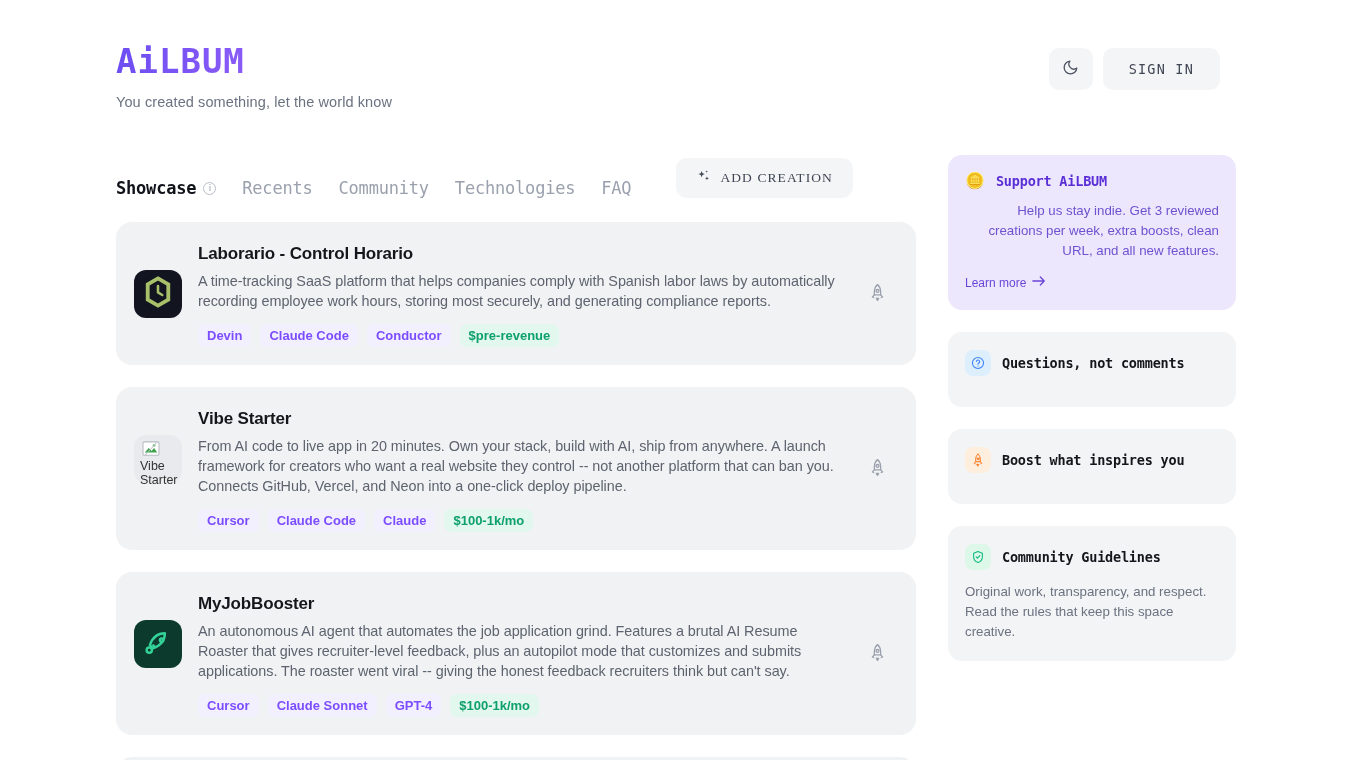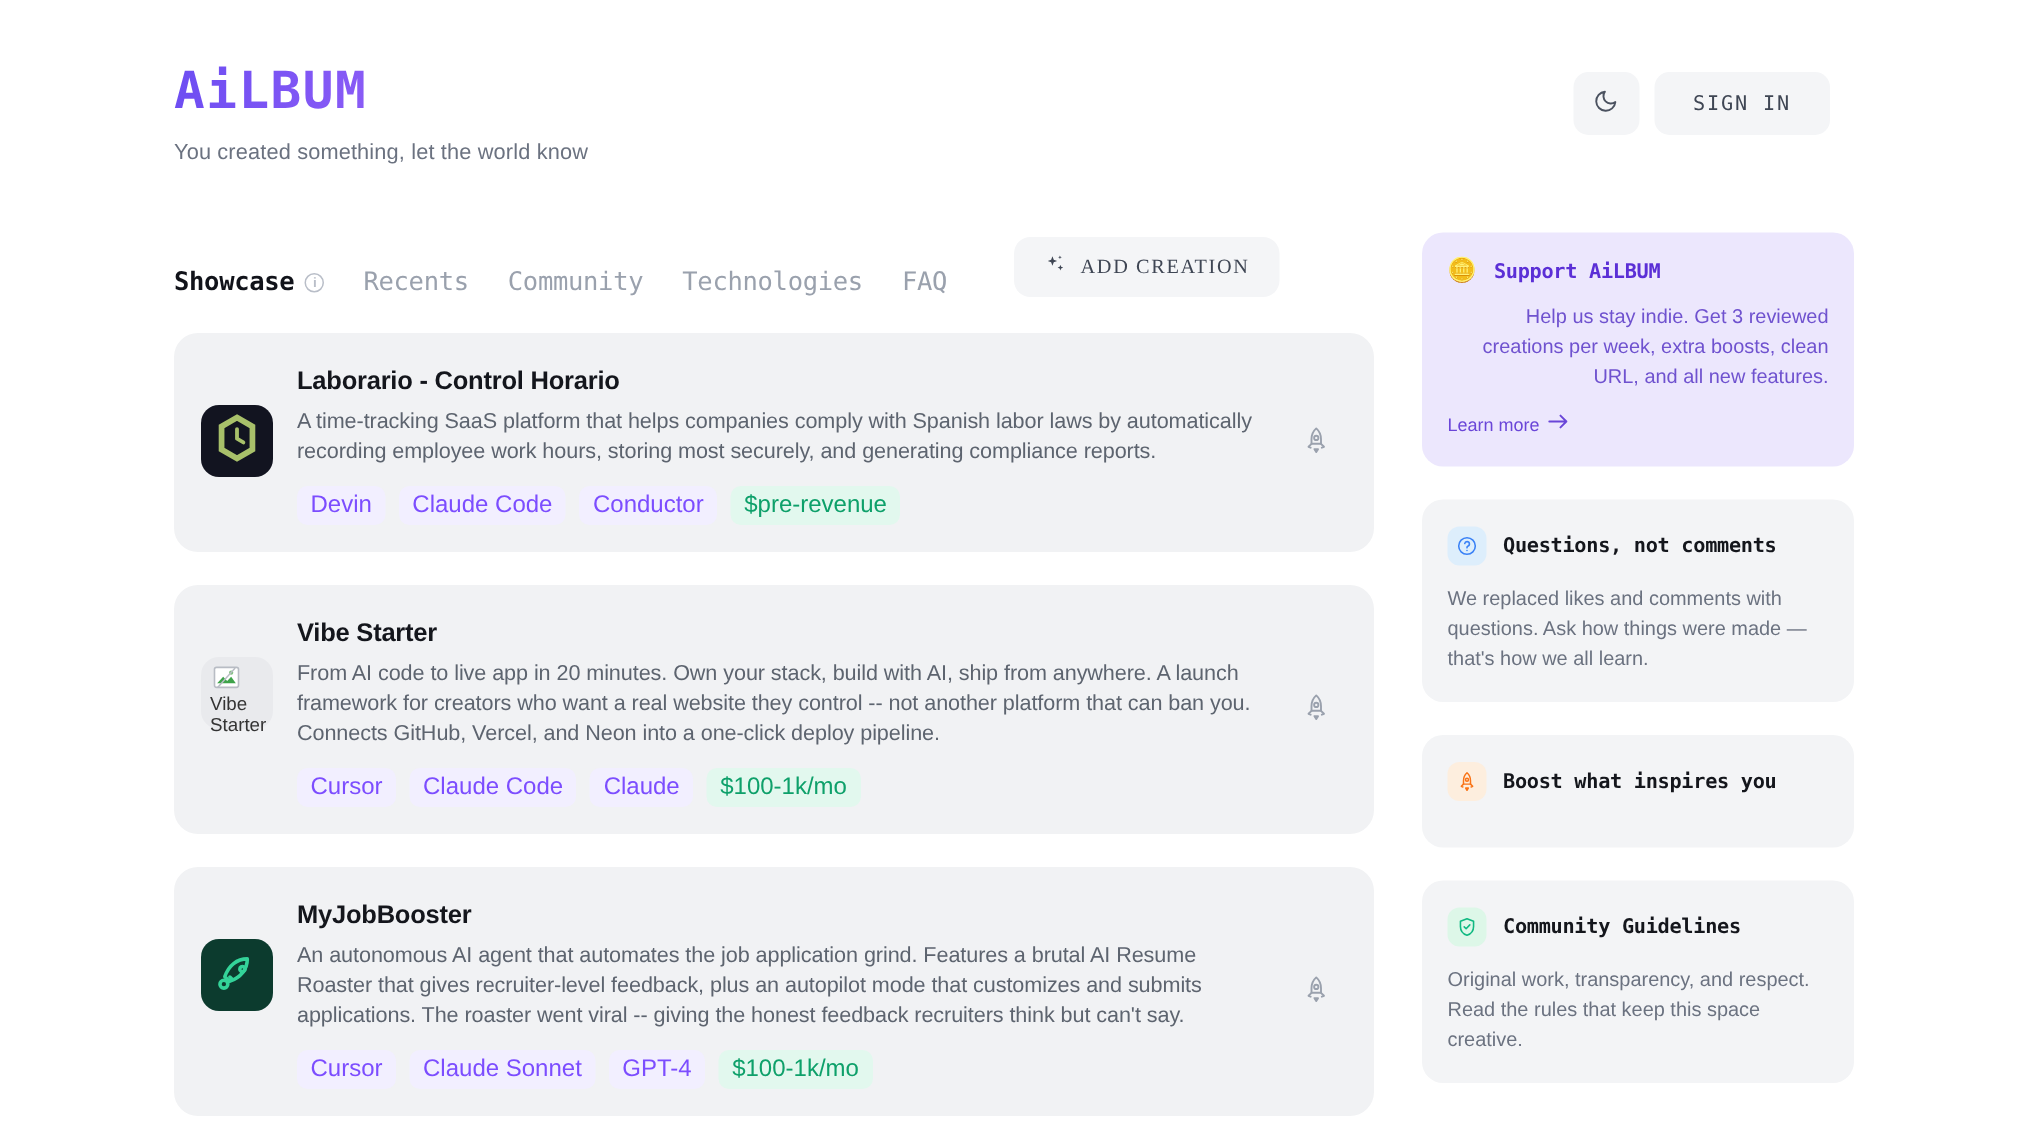--- a/index.html
+++ b/index.html
@@ -111,22 +111,22 @@
   .card-title {
     font-size: 17px; font-weight: 700; color: #14161c;
     letter-spacing: -0.15px; margin-bottom: 7px;
   }
   .card-desc {
     font-size: 14.4px; line-height: 20px; color: #5d646f;
     letter-spacing: -0.05px;
   }
   .tags { display: flex; gap: 9px; margin-top: 13px; flex-wrap: wrap; }
   .tag {
-    font-size: 16px; padding: 4px 9px; border-radius: 7px;
-    background: #f2efff; color: #7c4dff; white-space: nowrap;
+    font-size: 13px; padding: 4px 9px; border-radius: 7px;
+    background: #f2efff; color: #7c4dff; white-space: nowrap; font-weight: bold;
   }
   .tag.revenue { background: #e2f8ee; color: #0ea06a; }
   .boost-btn {
     position: absolute; right: 24px; top: 50%;
     transform: translateY(-50%);
     width: 30px; height: 30px; border: none; background: transparent;
     cursor: pointer; display: flex; align-items: center; justify-content: center;
   }
   .card.partial { padding-bottom: 0; height: 60px; overflow: hidden; }
 
@@ -356,21 +356,20 @@
       <div class="side-head">
         <span class="side-badge badge-blue">
           <svg width="14" height="14" viewBox="0 0 24 24" fill="none" stroke="#3b82f6" stroke-width="1.8" stroke-linecap="round" stroke-linejoin="round">
             <circle cx="12" cy="12" r="9.5"></circle>
             <path d="M9.4 9.2a2.7 2.7 0 1 1 3.4 3.1c-.6.3-.8.8-.8 1.4v.4"></path>
             <circle cx="12" cy="17.2" r="0.9" fill="#3b82f6" stroke="none"></circle>
           </svg>
         </span>
         <span class="side-title dark">Questions, not comments</span>
       </div>
-      <div class="side-text">We replaced likes and comments with questions. Ask how things were made — that's how we all learn.</div>
     </div>
 
     <div class="side-card plain">
       <div class="side-head">
         <span class="side-badge badge-orange">
           <svg width="14" height="14" viewBox="0 0 24 24" fill="none" stroke="#f97316" stroke-width="1.7" stroke-linecap="round" stroke-linejoin="round">
             <path d="M12 2c2.6 2.3 4 5.5 4 9v4H8v-4c0-3.5 1.4-6.7 4-9z"></path>
             <path d="M8 15l-2.5 2.5 1.8.8"></path>
             <path d="M16 15l2.5 2.5-1.8.8"></path>
             <circle cx="12" cy="10" r="1.7"></circle>

